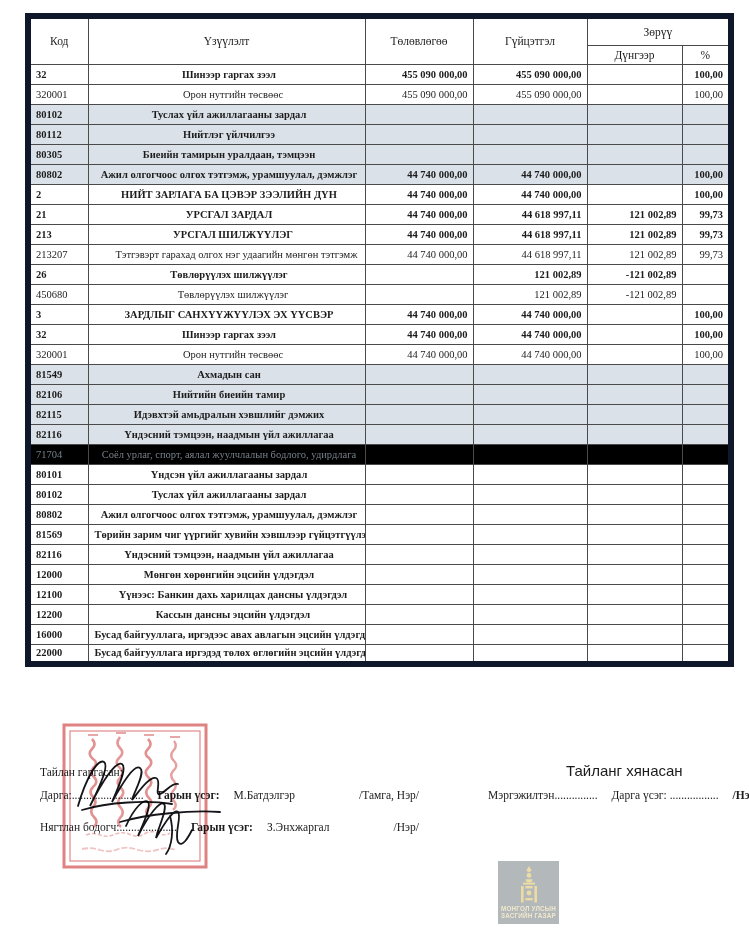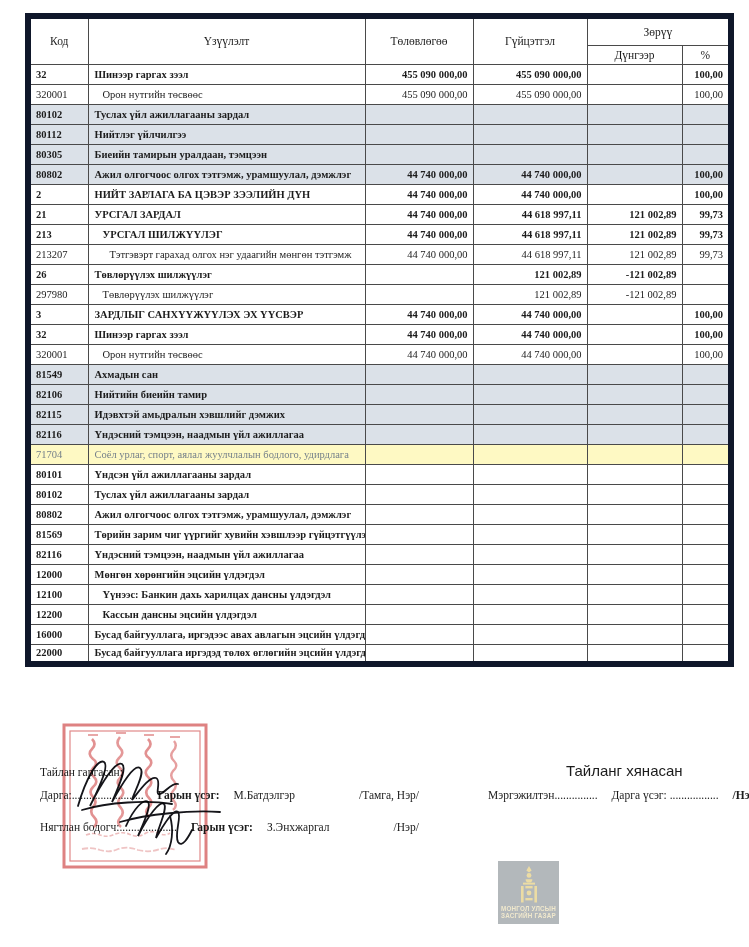--- a/index.html
+++ b/index.html
@@ -9,27 +9,27 @@
   
   table.budget{border-collapse:collapse;table-layout:fixed;position:absolute;
     left:25px;top:13px;width:703px;border:6px solid #0f172a;}
   .budget th,.budget td{border:1px solid #4a4a4a;overflow:hidden;white-space:nowrap;}
   .budget thead th{font-weight:normal;font-size:11.5px;text-align:center;vertical-align:middle;background:#fff;}
   .budget thead tr.h1{height:29px;}
   .budget thead tr.h2{height:19px;}
   .budget tbody tr{height:20px;}
   .budget td{font-size:10.5px;vertical-align:middle;}
   td.code{padding-left:5px;}
-  td.name{padding-left:6px;}
+  td.name{padding-left:6px;text-align:center;}
   td.num{text-align:right;padding-right:5px;}
   .ind1{padding-left:14px !important;}
   .ind2{padding-left:21px !important;font-family:Liberation Serif, serif;}
   .b{font-weight:bold;}
   tr.shade{background:#dbe1e8;}
-  tr.shade2{background:#fef9c3;}
+  tr.shade2{background:#000000;}
   .faded{color:#75808a;}
 
   
   .ft{position:absolute;font-size:11.5px;white-space:nowrap;}
   .ft .gap1{margin-left:14px;font-weight:bold;}
   .ft .gap2{margin-left:14px;}
   .ft .gap3{margin-left:64px;}
 
   
   .sig{position:absolute;mix-blend-mode:multiply;}
@@ -150,21 +150,21 @@
       </tr>
       <tr>
         <td class="code b">26</td>
         <td class="name b">Төвлөрүүлэх шилжүүлэг</td>
         <td class="num b"></td>
         <td class="num b">121 002,89</td>
         <td class="num b">-121 002,89</td>
         <td class="num b"></td>
       </tr>
       <tr>
-        <td class="code">297980</td>
+        <td class="code">450680</td>
         <td class="name ind1">Төвлөрүүлэх шилжүүлэг</td>
         <td class="num"></td>
         <td class="num">121 002,89</td>
         <td class="num">-121 002,89</td>
         <td class="num"></td>
       </tr>
       <tr>
         <td class="code b">3</td>
         <td class="name b">ЗАРДЛЫГ САНХҮҮЖҮҮЛЭХ ЭХ ҮҮСВЭР</td>
         <td class="num b">44 740 000,00</td>

